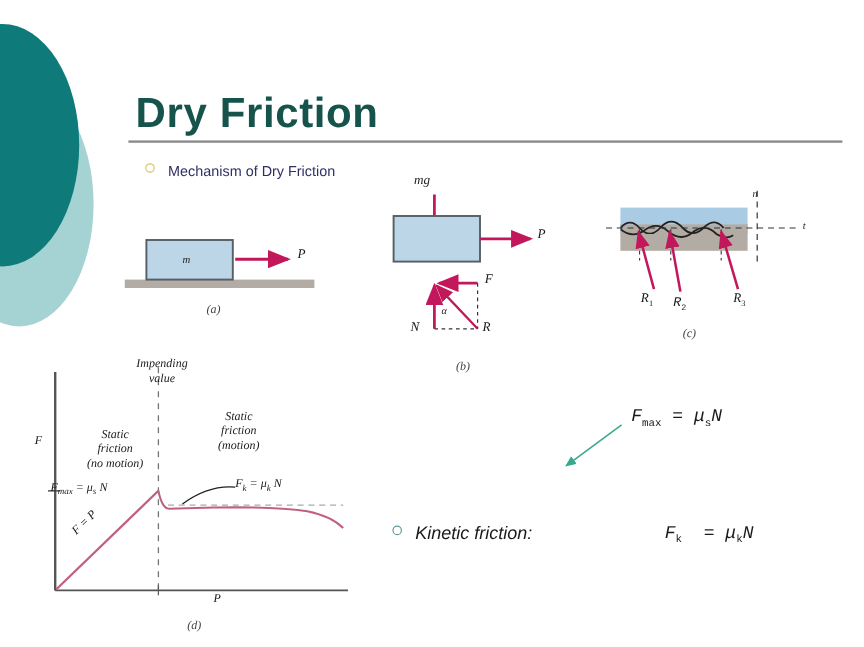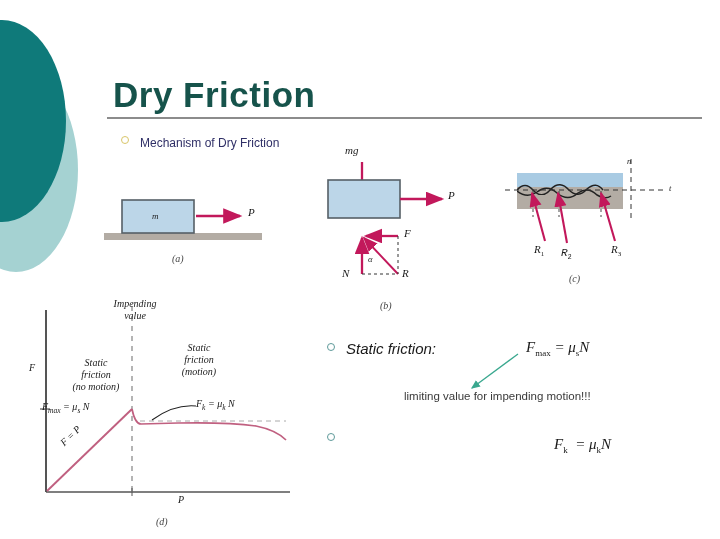--- a/index.html
+++ b/index.html
@@ -89,21 +89,21 @@
     font-size: 15px;
   }
 
   #bullet-mechanism { left: 121px; top: 136px; }
   #bullet-static    { left: 327px; top: 340px; }
   #bullet-kinetic   { left: 327px; top: 436px; }
 
   
   .formula {
     position: absolute;
-    font-family: Liberation Serif, serif;
+    font-family: Liberation Mono, monospace;
     font-size: 15px;
     color: #1a1a1a;
     white-space: nowrap;
     font-style: italic;
   }
   .formula sub {
     font-size: 9px;
     font-style: normal;
   }
   #formula-static  { left: 526px; top: 339px; }
@@ -162,27 +162,24 @@
   <div class="deco-circle-dark"></div>
 
   <div class="title">Dry Friction</div>
   <div class="title-rule"></div>
 
   <div class="bullet-row" id="bullet-mechanism">
     <span class="bullet-mark"></span>
     <span class="bullet-text">Mechanism of Dry Friction</span>
   </div>
 
-  <div class="bullet-row" id="bullet-static">
-    <span class="bullet-mark teal"></span>
-    <span class="bullet-text ital">Static friction:</span>
-  </div>
 
   <div class="bullet-row" id="bullet-kinetic">
     <span class="bullet-mark teal"></span>
+    <span class="bullet-text ital">Kinetic friction:</span>
   </div>
 
   <div class="formula" id="formula-static">
     <span>F</span><sub>max</sub>
     <span>= μ</span><sub>s</sub><span>N</span>
   </div>
 
   <div class="formula" id="formula-kinetic">
     <span>F</span><sub>k</sub>
     &nbsp;<span>= μ</span><sub>k</sub><span>N</span>
@@ -190,21 +187,20 @@
 
   <svg class="figure" style="left:460px; top:352px;" width="70" height="46">
     <defs>
       <marker id="grnarrow" markerWidth="8" markerHeight="8" refX="6" refY="3" orient="auto">
         <path d="M0,0 L7,3 L0,6 z" fill="#3aa88f"></path>
       </marker>
     </defs>
     <line x1="58" y1="2" x2="12" y2="36" stroke="#3aa88f" stroke-width="1.3" marker-end="url(#grnarrow)"></line>
   </svg>
 
-  <div class="limit-note">limiting value for impending motion!!!</div>
 
   <div class="figure" style="left:100px; top:185px; width:180px; height:95px;">
     <svg width="180" height="78">
       <defs>
         <marker id="crim-a" markerWidth="9" markerHeight="9" refX="7" refY="3.2" orient="auto">
           <path d="M0,0 L8,3.2 L0,6.4 z" fill="#c2185b"></path>
         </marker>
       </defs>
 
       <rect x="4" y="48" width="158" height="7" fill="#b3aca4"></rect>

